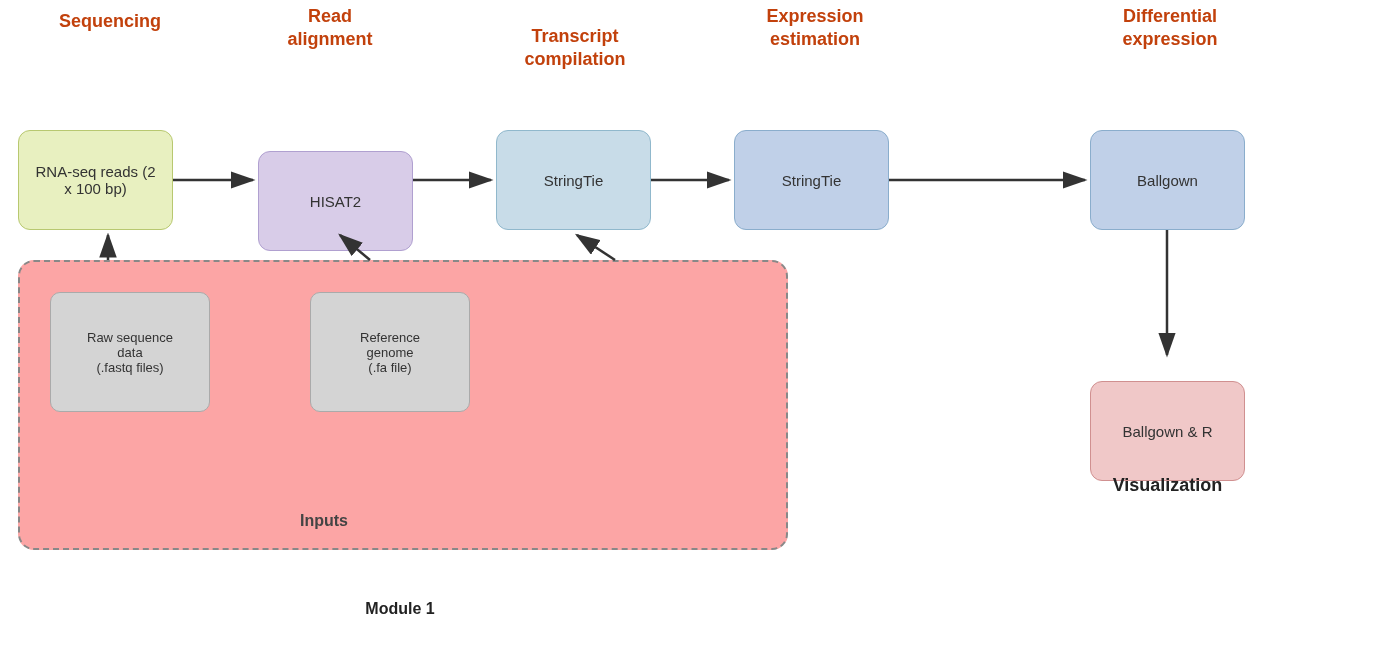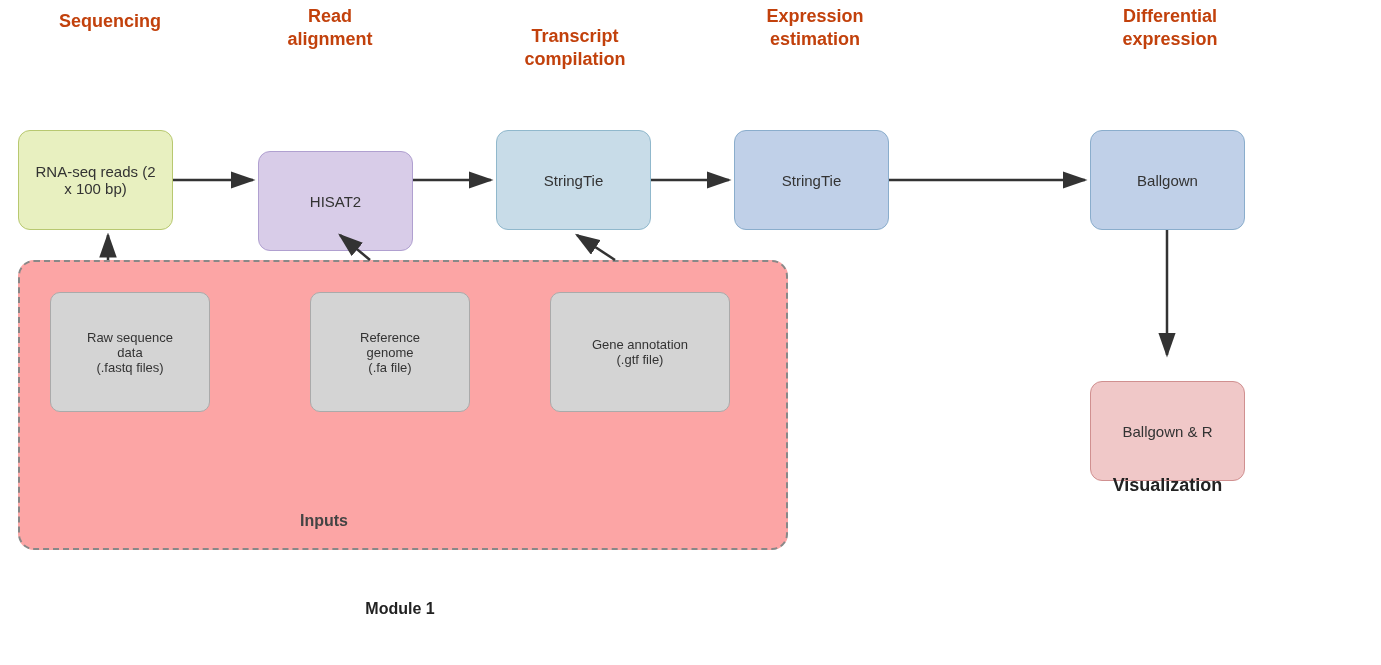--- a/index.html
+++ b/index.html
@@ -117,21 +117,20 @@
   <div class="col-header" style="left: 30px; top: 10px; width: 160px;">Sequencing</div>
   <div class="col-header" style="left: 250px; top: 5px; width: 160px;">Read<br>alignment</div>
   <div class="col-header" style="left: 490px; top: 5px; width: 170px; margin-top: 20px;">Transcript<br>compilation</div>
   <div class="col-header" style="left: 730px; top: 5px; width: 170px;">Expression<br>estimation</div>
   <div class="col-header" style="left: 1080px; top: 5px; width: 180px;">Differential<br>expression</div>
 
   <div class="dashed-container" style="left: 18px; top: 260px; width: 770px; height: 290px;">
 
     <div class="input-box" style="left: 30px; top: 30px; width: 160px; height: 120px;">Raw sequence<br>data<br>(.fastq files)</div>
     <div class="input-box" style="left: 290px; top: 30px; width: 160px; height: 120px;">Reference<br>genome<br>(.fa file)</div>
-    <div class="input-box" style="left: 530px; top: 30px; width: 180px; height: 120px;">Gene annotation<br>(.gtf file)</div>
     <div class="label-inputs" style="left: 280px; bottom: 18px;">Inputs</div>
   </div>
 
   <div class="pipeline-box box-green" style="left: 18px; top: 130px; width: 155px; height: 100px;">RNA-seq reads (2<br>x 100 bp)</div>
 
   <div class="pipeline-box box-purple" style="left: 258px; top: 135px; width: 155px; height: 100px; margin-top: 16px;">HISAT2</div>
 
   <div class="pipeline-box box-teal" style="left: 496px; top: 130px; width: 155px; height: 100px;">StringTie</div>
 
   <div class="pipeline-box box-blue" style="left: 734px; top: 130px; width: 155px; height: 100px;">StringTie</div>

